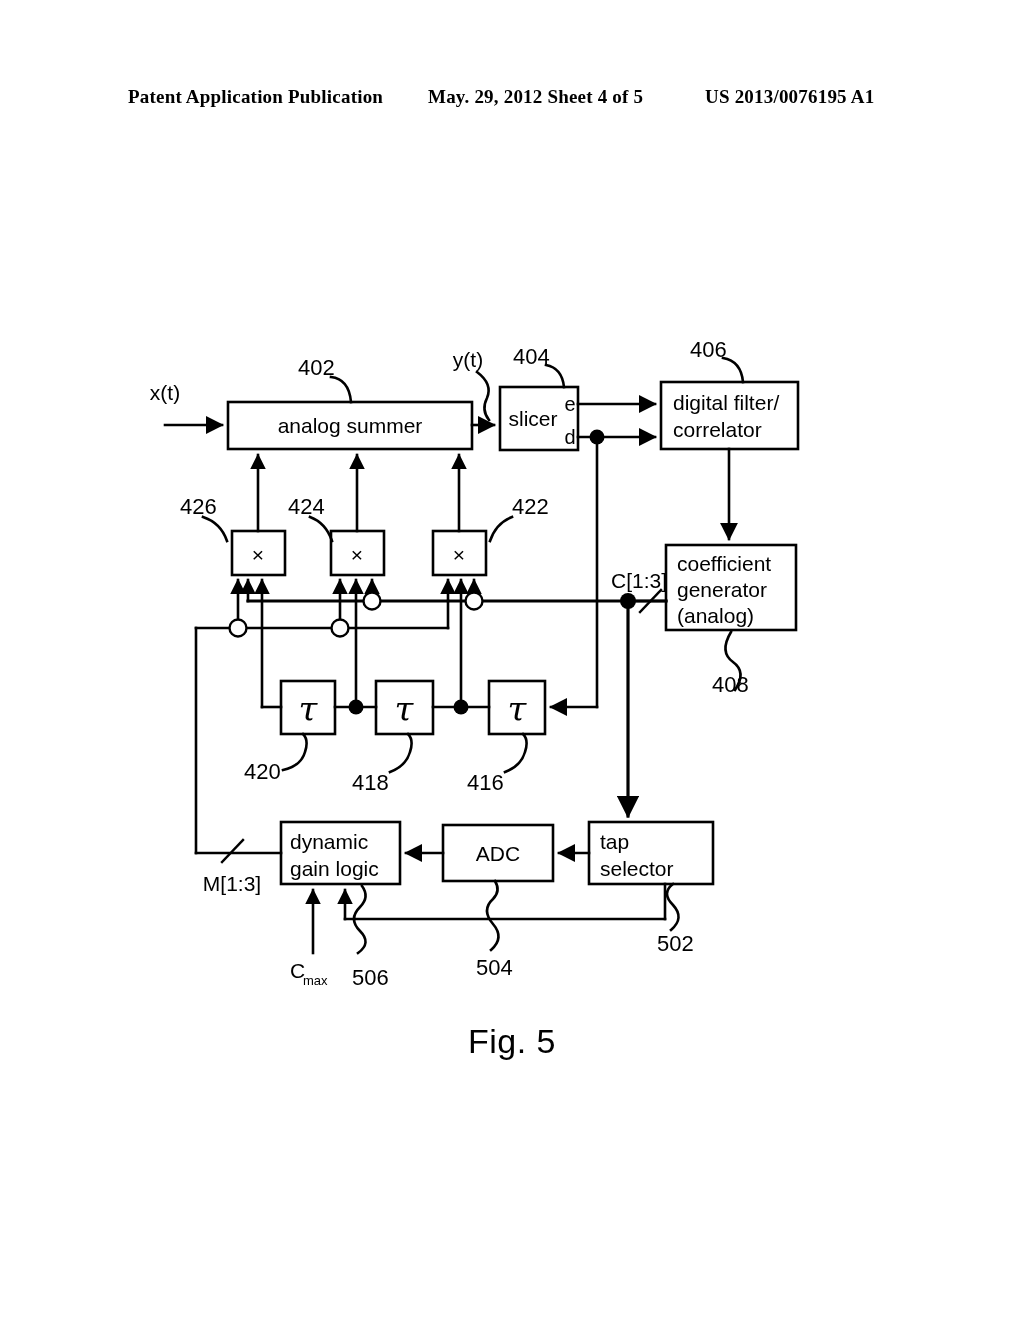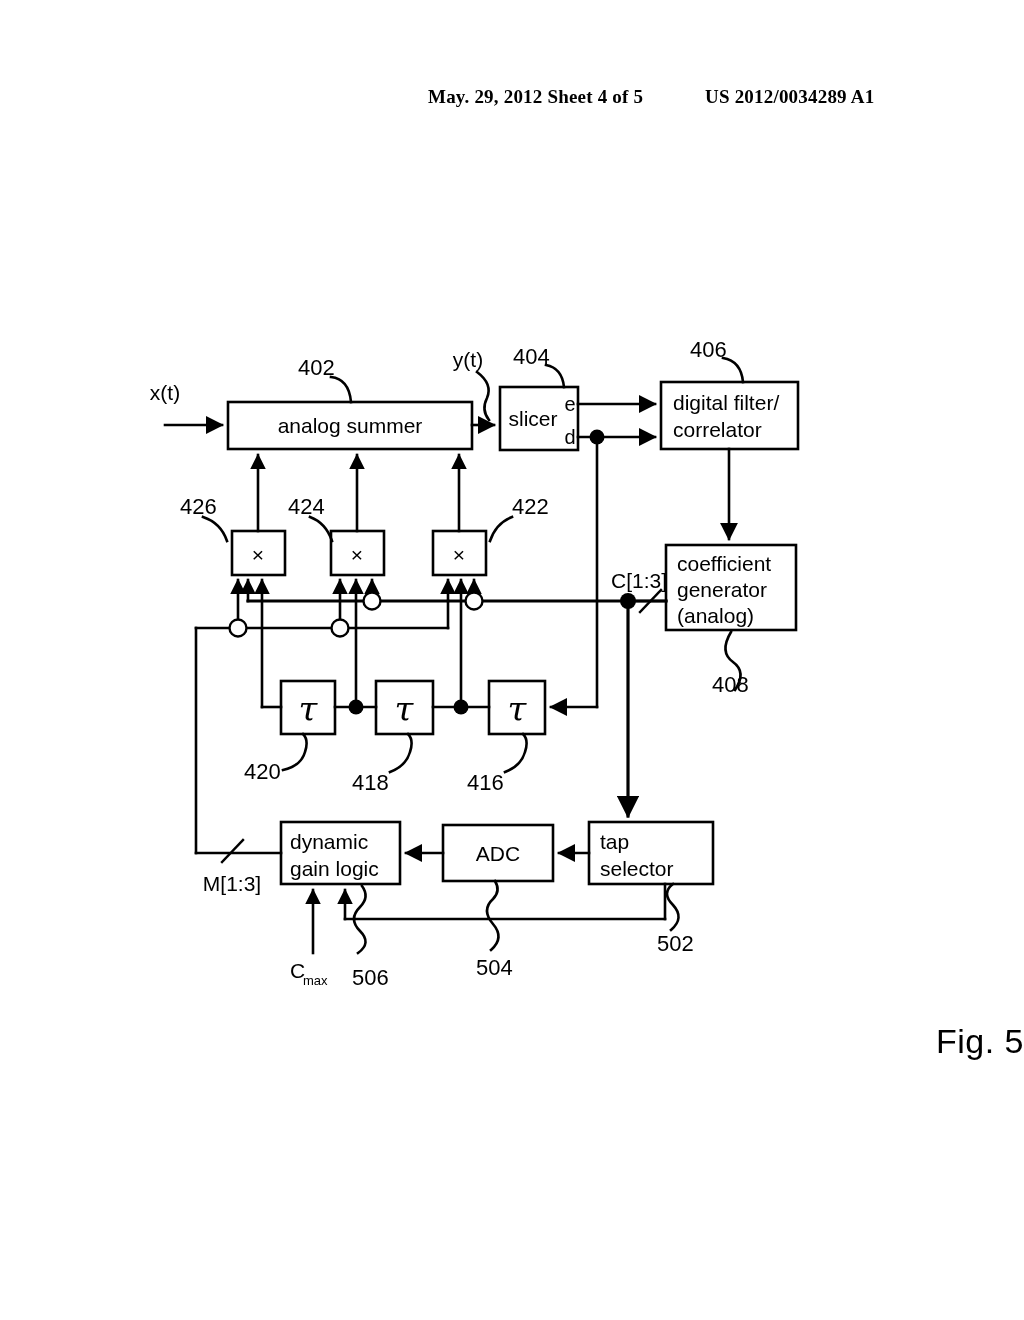--- a/index.html
+++ b/index.html
@@ -43,42 +43,43 @@
     height: 1320px;
   }
   #figure svg { display: block; }
 
   
   #fig-caption {
     position: absolute;
     left: 0;
     top: 1022px;
     width: 1024px;
-    text-align: right;
+    text-align: center;
     font-size: 34px;
     letter-spacing: 0.5px;
   }
 
   .svg-text {
     font-family: "Liberation Sans", sans-serif;
     fill: #000000;
   }
   .t-block   { font-size: 21px; }
   .t-ref     { font-size: 22px; }
   .t-sig     { font-size: 21px; }
   .t-port    { font-size: 20px; }
   .t-tau     { font-family: "DejaVu Serif", serif; font-size: 34px; font-style: italic; }
   .t-sub     { font-size: 13px; }
 </style>
 </head>
 <body>
 
 <div id="page-header">
+  <span class="hdr-left">Patent Application Publication</span>
   <span class="hdr-mid">May. 29, 2012  Sheet 4 of 5</span>
-  <span class="hdr-right">US 2012/0034289 A1</span>
+  <span class="hdr-right">US 2013/0076195 A1</span>
 </div>
 
 <div id="figure">
 <svg width="1024" height="1320" viewBox="0 0 1024 1320" xmlns="http://www.w3.org/2000/svg">
   <defs>
     <marker id="arrow" viewBox="0 0 10 10" refX="9" refY="5" markerWidth="7" markerHeight="7" orient="auto-start-reverse">
       <path d="M 0 0 L 10 5 L 0 10 z" fill="#000"></path>
     </marker>
     <marker id="arrowup" viewBox="0 0 10 10" refX="9" refY="5" markerWidth="6" markerHeight="6" orient="auto-start-reverse">
       <path d="M 0 0 L 10 5 L 0 10 z" fill="#000"></path>

